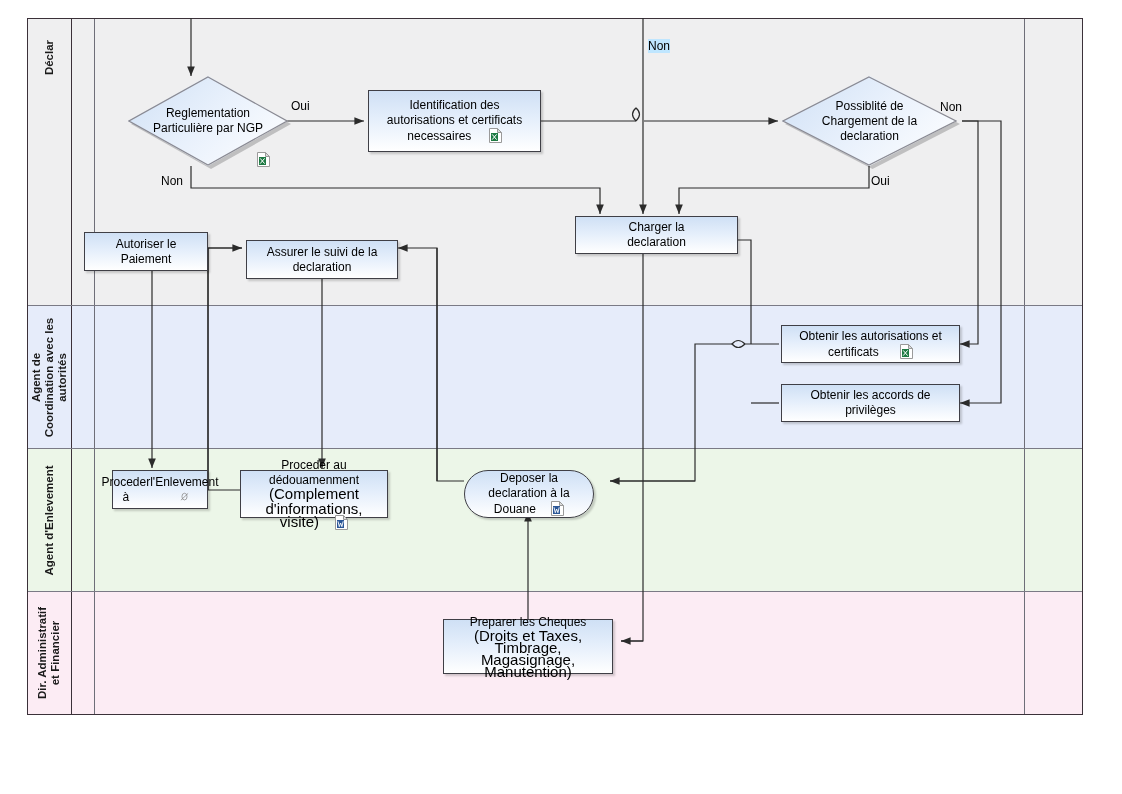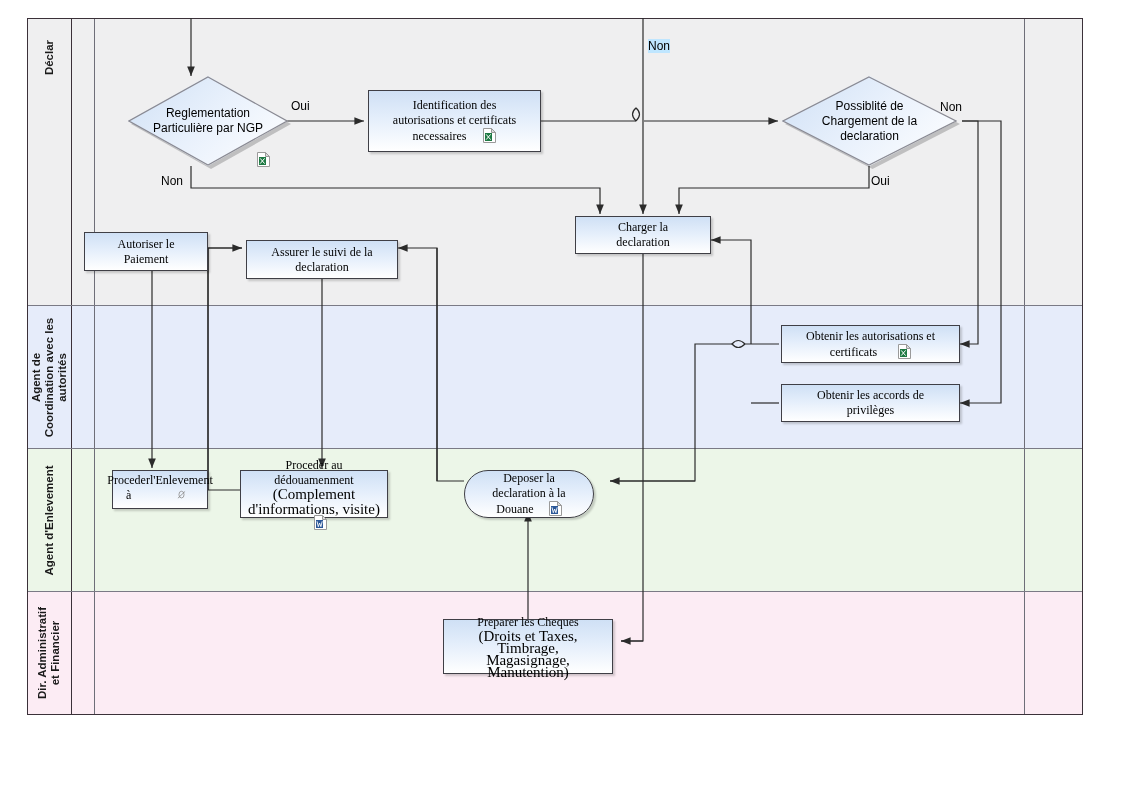--- a/index.html
+++ b/index.html
@@ -83,27 +83,27 @@
   .shape {
     position: absolute;
     box-sizing: border-box;
     z-index: 5;
   }
   .node {
     border: 1px solid #3f3f46;
     background: linear-gradient(to bottom, #cfe0f5 0%, #e4eefb 45%, #ffffff 100%);
     box-shadow: 2px 2px 2px rgba(0,0,0,0.18);
     display: flex;
+    align-items: center;
     justify-content: center;
     text-align: center;
     font-size: 12px;
     color: #000;
     line-height: 15px;
     padding: 2px 4px;
-    font-family: Liberation Serif, serif;
   }
   .node .txt { display: block; }
   .node .sub { font-size: 15px; line-height: 12px; }
 
   
   .diamond-wrap { position: absolute; z-index: 5; }
   .diamond-bg {
     position: absolute;
     inset: 0;
     clip-path: polygon(50% 0, 100% 50%, 50% 100%, 0 50%);
@@ -311,21 +311,21 @@
     </svg>
     <div class="diamond-label">
       <span>
         <span>Possiblité de</span><br>
         <span>Chargement de la</span><br>
         <span>declaration</span>
       </span>
     </div>
   </div>
 
-  <div class="shape node" style="left:575px; top:216px; width:136px; height:38px; flex-direction:column;">
+  <div class="shape node" style="left:575px; top:216px; width:163px; height:38px; flex-direction:column;">
     <span class="txt">Charger la</span>
     <span class="txt">declaration</span>
   </div>
 
   <div class="shape node" style="left:84px; top:232px; width:124px; height:39px; flex-direction:column;">
     <span class="txt">Autoriser le</span>
     <span class="txt">Paiement</span>
   </div>
 
   <div class="shape node" style="left:246px; top:232px; width:152px; height:39px; flex-direction:column;margin-top:8px;">

